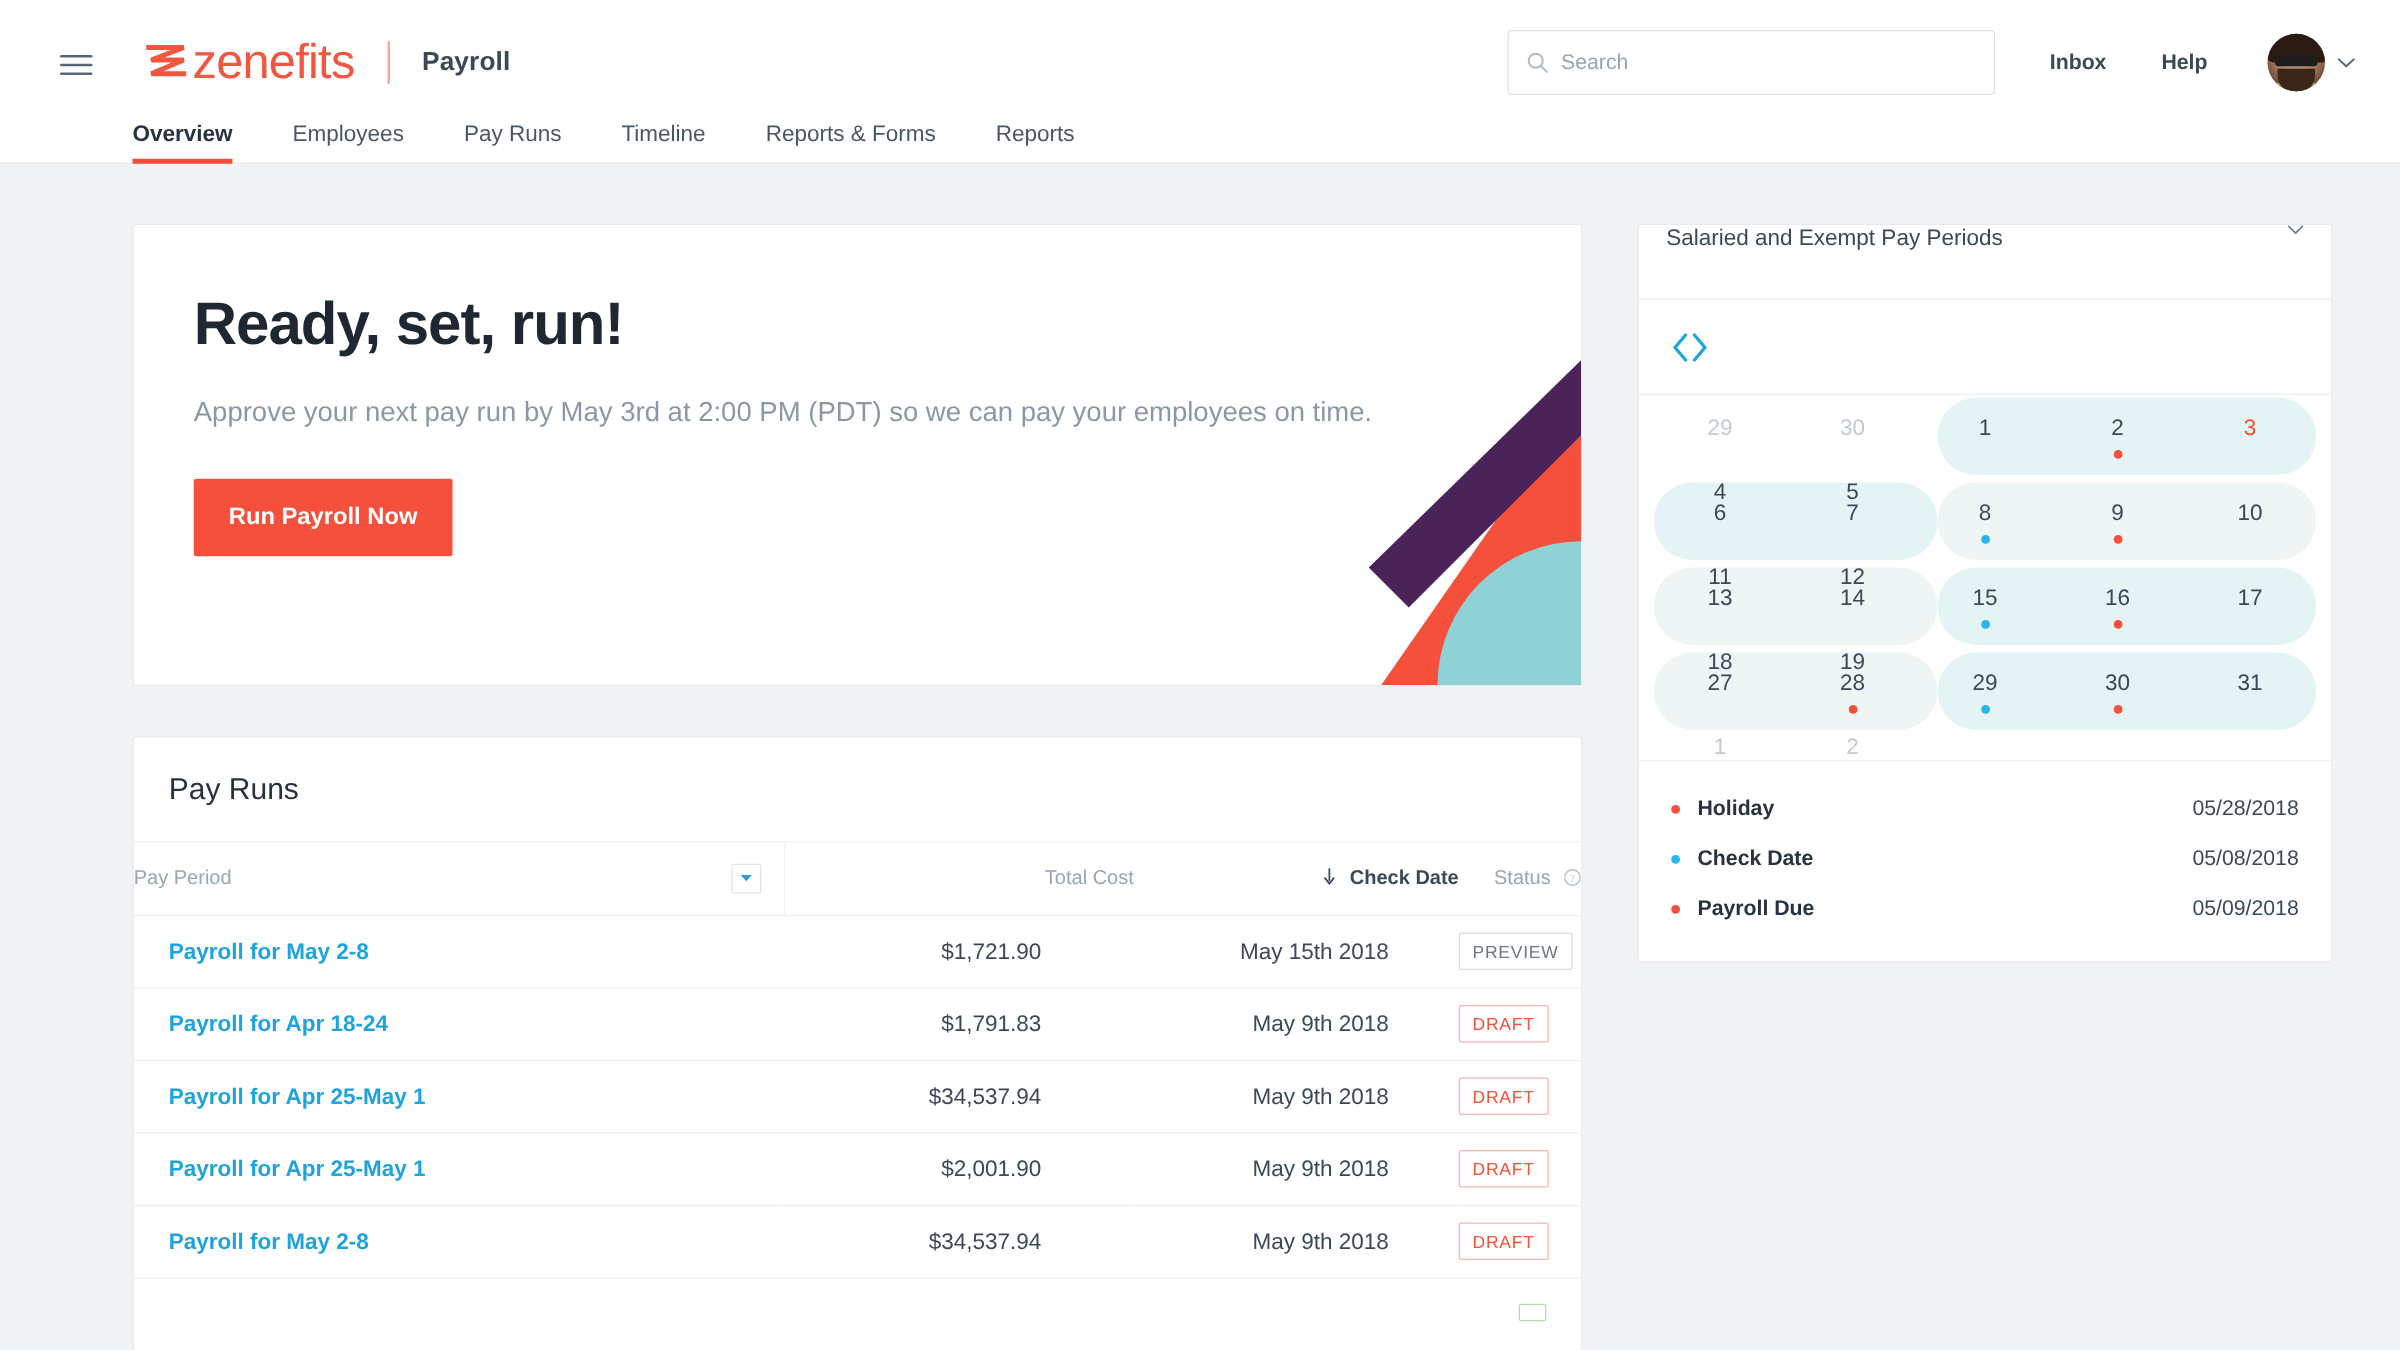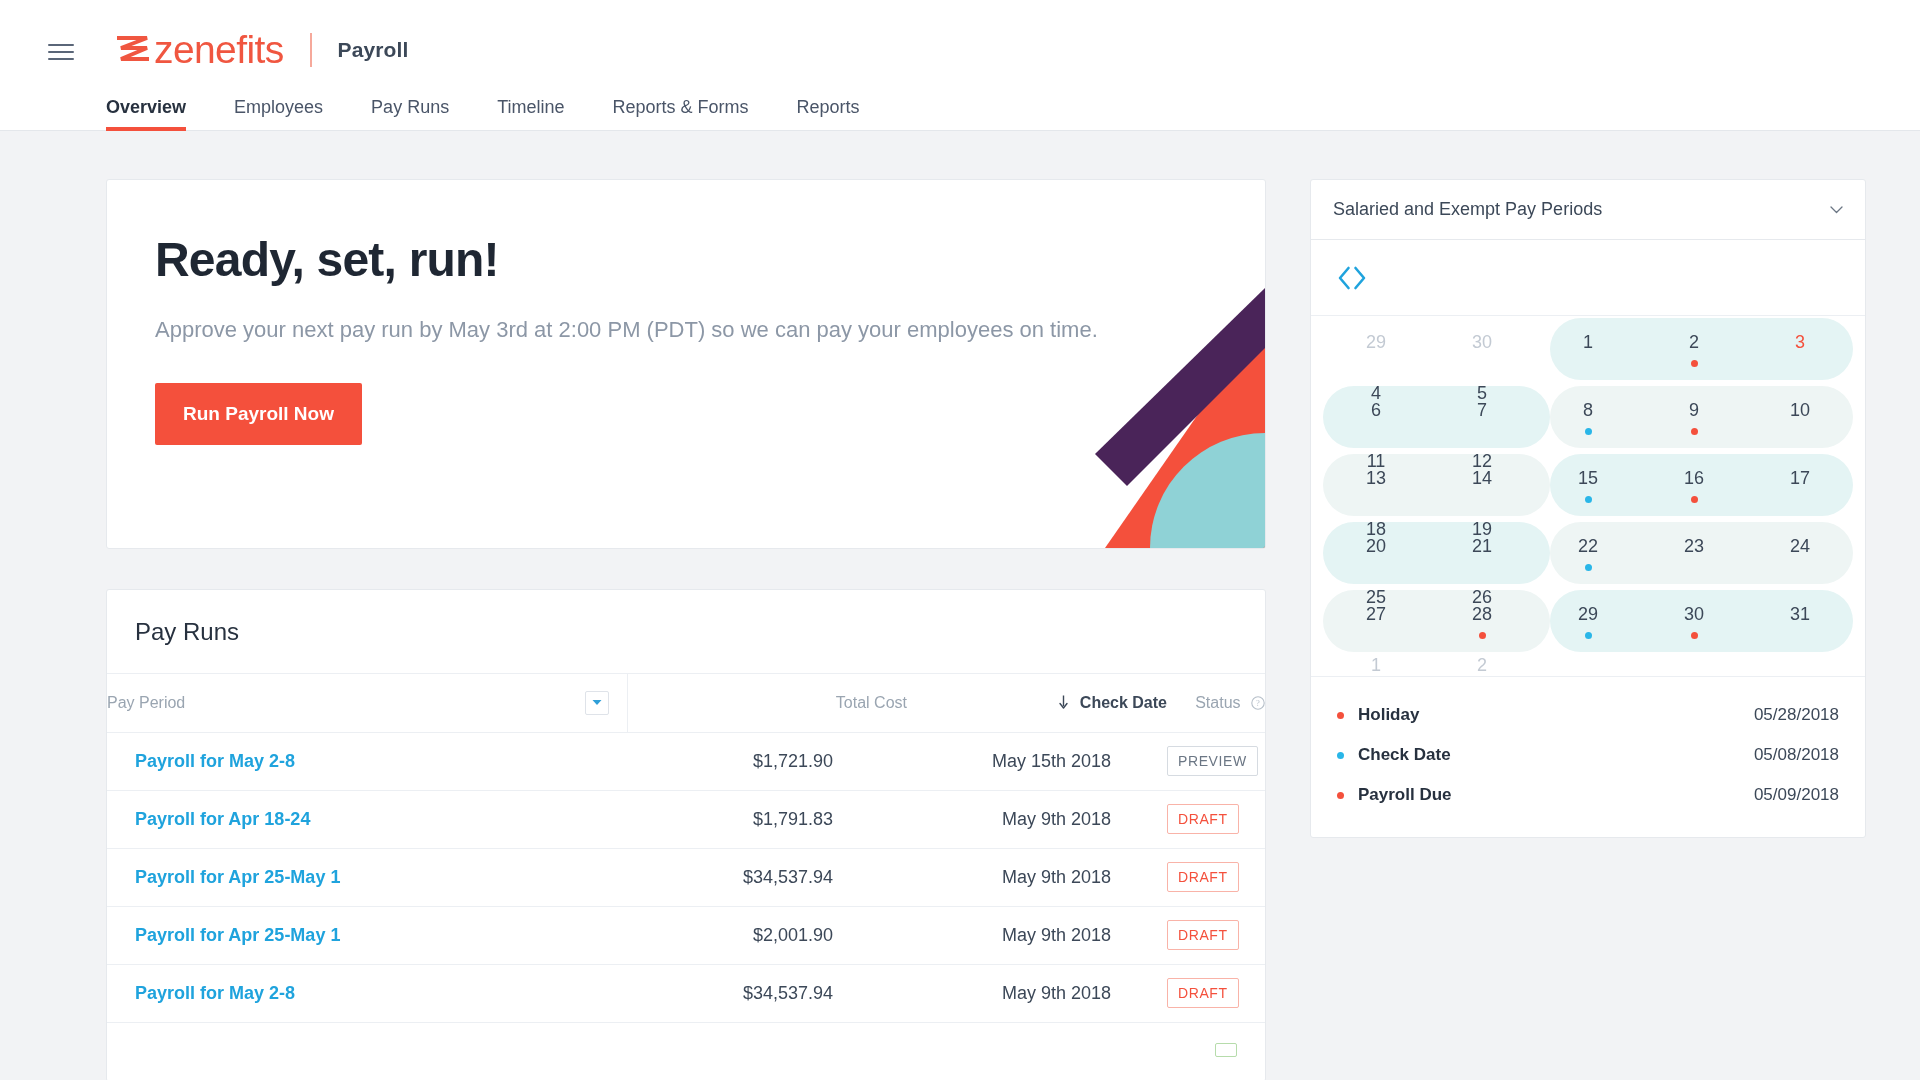--- a/index.html
+++ b/index.html
@@ -200,21 +200,21 @@
     display: inline-block; font-size: 14px; letter-spacing: .6px;
     padding: 6px 10px; border-radius: 2px; font-weight: 400;
   }
   .badge.preview { color: #6b7684; border: 1px solid #d6dbe1; background: #fff; }
   .badge.draft   { color: #f4503c; border: 1px solid #f9b3a8; background: #fff; }
   .badge.approved{ color: #4b9e45; border: 1px solid #b6dcab; background: #fff; }
 
   
   .calcard { overflow: hidden; }
   .cal-select {
-    height: 60px; display: flex; align-items: center;
+    height: 60px; display: flex; align-items: flex-start;
     padding: 0 22px; border-bottom: 1px solid #e6e9ed;
     cursor: pointer;
   }
   .cal-select .lbl { font-size: 18px; color: #3c4858; }
   .cal-select .chev { margin-left: auto; }
 
   .cal-nav {
     height: 76px; display: flex; align-items: center;
     padding: 0 26px; border-bottom: 1px solid #eceff3;
   }
@@ -279,20 +279,44 @@
 
     <div class="brand">
       <svg class="brand-mark" viewBox="0 0 34 30">
         <path d="M3 3 L31 3 L5 13 L31 13 L5 24 L31 24" fill="none" stroke="#f05640" stroke-width="4" stroke-linecap="square"></path>
       </svg>
       <span class="brand-word">zenefits</span>
       <span class="brand-sep"></span>
       <span class="brand-app">Payroll</span>
     </div>
 
+    <div class="topbar-right">
+      <div class="searchbox">
+        <svg class="search-ico" width="18" height="18" viewBox="0 0 18 18">
+          <circle cx="7.6" cy="7.6" r="5.6" fill="none" stroke="#9aa5b1" stroke-width="1.6"></circle>
+          <line x1="11.8" y1="11.8" x2="16.5" y2="16.5" stroke="#9aa5b1" stroke-width="1.6" stroke-linecap="round"></line>
+        </svg>
+        <input type="text" placeholder="Search" style="">
+      </div>
+
+      <span class="toplink">Inbox</span>
+      <span class="toplink">Help</span>
+
+      <div class="avatar-wrap">
+        <div class="avatar">
+          <div class="hair"></div>
+            <div class="collar"></div>
+          <div class="glasses"></div>
+            <div class="beard"></div>
+        </div>
+        <svg class="caret-dn" width="14" height="9" viewBox="0 0 14 9">
+          <path d="M1 1.5 L7 7 L13 1.5" fill="none" stroke="#5a6678" stroke-width="1.6" stroke-linecap="round" stroke-linejoin="round"></path>
+        </svg>
+      </div>
+    </div>
   </div>
 
   <div class="navtabs">
     <div class="navtab active"><span>Overview</span></div>
     <div class="navtab"><span>Employees</span></div>
     <div class="navtab"><span>Pay Runs</span></div>
     <div class="navtab"><span>Timeline</span></div>
     <div class="navtab"><span>Reports &amp; Forms</span></div>
     <div class="navtab"><span>Reports</span></div>
   </div>
@@ -490,46 +514,20 @@
               <span>17</span>
             </div>
             <div class="daycell">
               <span>18</span>
             </div>
             <div class="daycell">
               <span>19</span>
             </div>
           </div>
           <div class="week">
-            <div class="band" style="left: 0%; width: 42.8571%;"></div>
-            <div class="band light" style="left: 42.8571%; width: 57.1429%;"></div>
-            <div class="daycell">
-              <span>20</span>
-            </div>
-            <div class="daycell">
-              <span>21</span>
-            </div>
-            <div class="daycell">
-              <span>22</span>
-              <span class="dot blue"></span>
-            </div>
-            <div class="daycell">
-              <span>23</span>
-            </div>
-            <div class="daycell">
-              <span>24</span>
-            </div>
-            <div class="daycell">
-              <span>25</span>
-            </div>
-            <div class="daycell">
-              <span>26</span>
-            </div>
-          </div>
-          <div class="week">
             <div class="band light" style="left: 0%; width: 42.8571%;"></div>
             <div class="band" style="left: 42.8571%; width: 57.1429%;"></div>
             <div class="daycell">
               <span>27</span>
             </div>
             <div class="daycell">
               <span>28</span>
               <span class="dot red"></span>
             </div>
             <div class="daycell">

